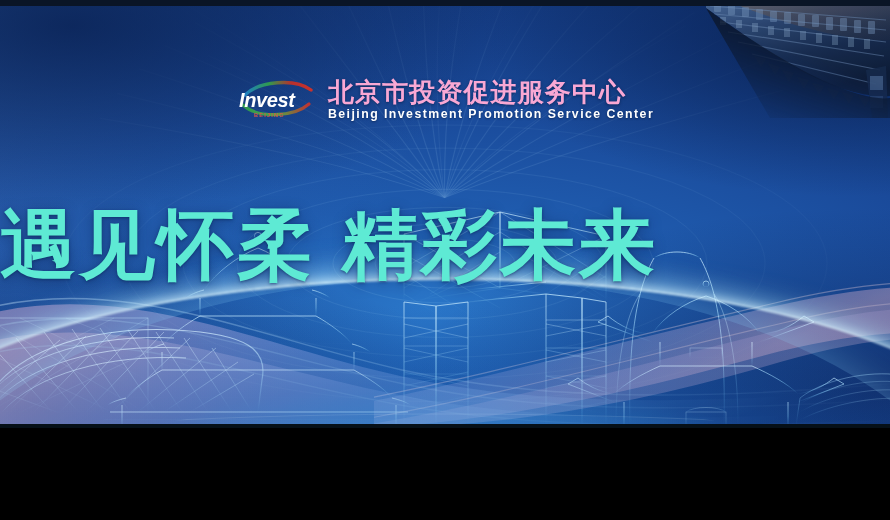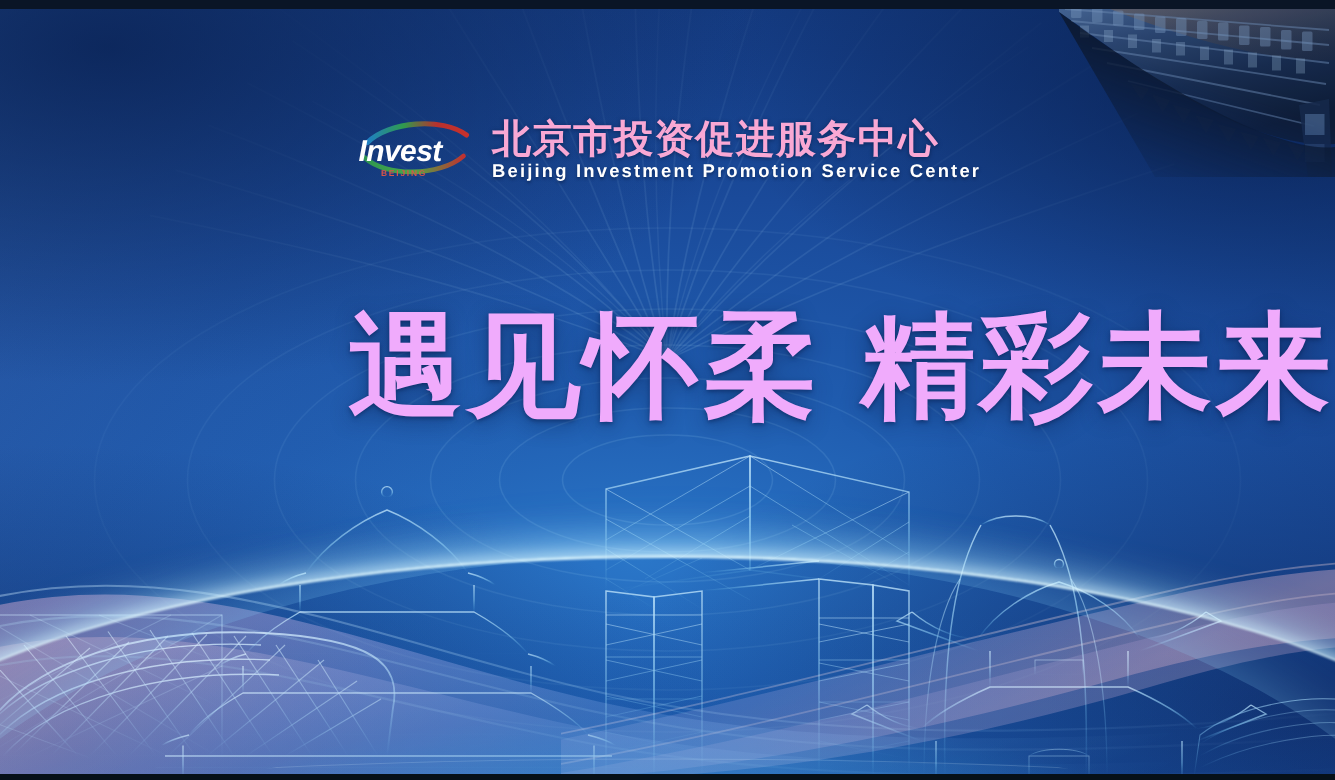--- a/index.html
+++ b/index.html
@@ -7,21 +7,21 @@
 
   html, body {
     width:890px; height:520px;
     background:#000;
     font-family:"Liberation Sans", sans-serif;
     overflow:hidden;
   }
 
   .stage {
     position:relative;
-    width:890px; height:520px;
+    width:890px; height:428px;
     overflow:hidden;
     background:#1a4a96;
   }
 
   
 
   .bg-base {
     position:absolute; inset:0;
     background:
       radial-gradient(ellipse 120% 90% at 48% 72%, #2a76c8 0%, #1f5bae 26%, #1a4a9a 52%, #153d85 74%, #10316e 100%);
@@ -109,25 +109,25 @@
     line-height:1.1;
     white-space:nowrap;
     text-shadow:0 1px 2px rgba(4,20,54,.5);
   }
 
   
   .headline {
     position:absolute;
     left:0; right:0;
     top:207px;
-    text-align:right;
+    text-align:left;
     z-index:30;
     font-size:76px;
     font-weight:700;
-    color:#f0abfc;
+    color:#5eead4;
     letter-spacing:3px;
     line-height:1;
     white-space:nowrap;
     text-shadow:0 3px 14px rgba(6,26,72,.42), 0 1px 3px rgba(6,26,72,.5);
   }
   .headline .gap { display:inline-block; width:26px; }
 
   
   .skyline {
     position:absolute;

